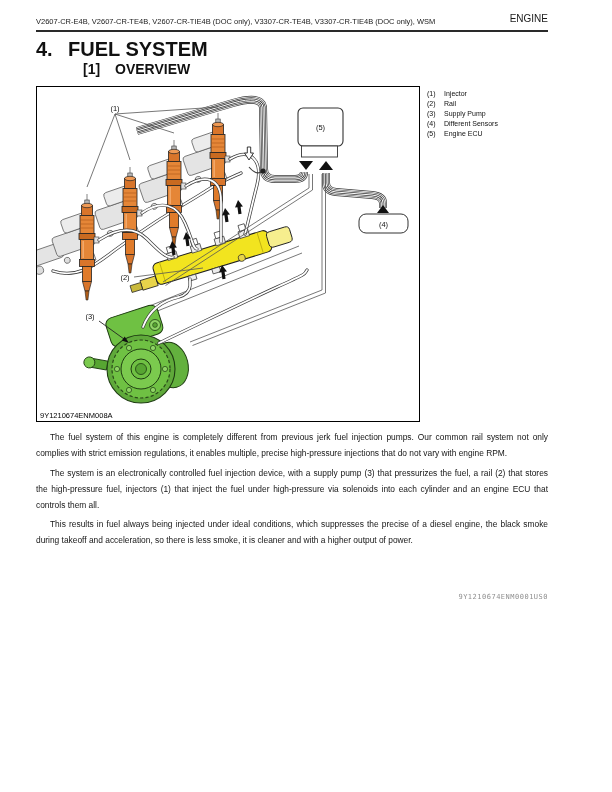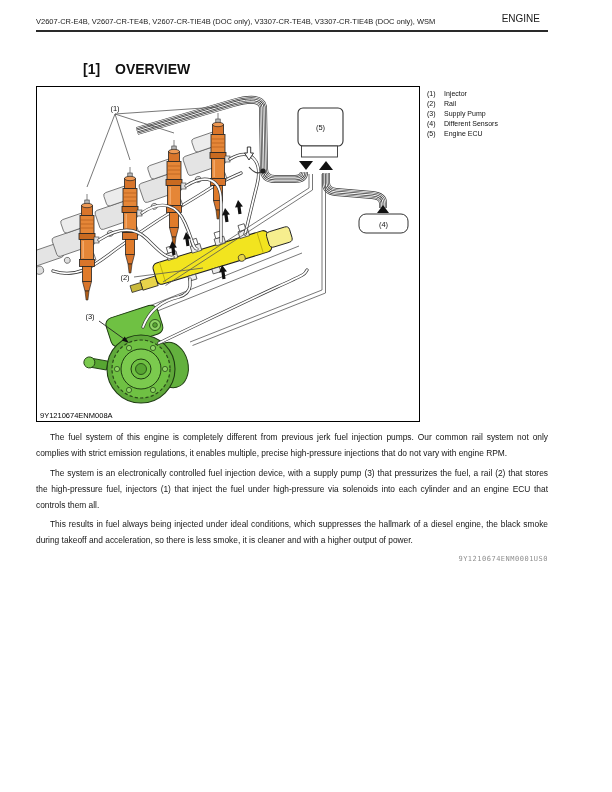--- a/index.html
+++ b/index.html
@@ -1,48 +1,51 @@
 <!DOCTYPE html>
 <html><head>
 <meta charset="utf-8">
 <style>
   html,body{margin:0;padding:0;background:#fff;}
   .page{position:relative;width:612px;height:647px;background:#fff;overflow:hidden;
         font-family:"Liberation Sans",sans-serif;color:#111;text-decoration:underline;}
   .hdr-models{position:absolute;left:36px;top:17px;font-size:7.5px;letter-spacing:0;color:#1a1a1a;white-space:nowrap;}
-  .hdr-section{position:absolute;right:72px;top:13px;font-size:10px;color:#1a1a1a;}
+  .hdr-section{position:absolute;right:64px;top:13px;font-size:10px;color:#1a1a1a;}
   .hdr-rule{position:absolute;left:36px;top:30px;width:512px;height:1.6px;background:#2a2a2a;}
   .title{position:absolute;left:36px;top:38px;font-size:20px;font-weight:bold;white-space:nowrap;}
   .title .num{display:inline-block;width:32px;}
   .subtitle{position:absolute;left:36px;top:61px;font-size:14px;font-weight:bold;white-space:nowrap;padding-left:47px;}
   .subtitle .num{display:inline-block;width:32px;}
   .figure-frame{position:absolute;left:36px;top:86px;width:384px;height:336px;border:1px solid #000;box-sizing:border-box;background:#fff;}
   .legend{position:absolute;left:427px;top:89px;font-size:7px;line-height:10px;color:#111;}
   .lrow{display:flex;}
   .lnum{width:17px;flex:none;}
   .body-text{position:absolute;left:36px;top:429px;width:512px;}
   .body-text p{margin:0 0 3.5px 0;font-size:8.4px;line-height:16px;text-align:justify;text-indent:14px;color:#161616;}
-  .doc-code{position:absolute;right:64px;top:555px;font-family:"DejaVu Sans Mono",monospace;font-size:7px;letter-spacing:0.5px;color:#8f8f8f;}
+  .doc-code{position:absolute;right:64px;top:593px;font-family:"DejaVu Sans Mono",monospace;font-size:7px;letter-spacing:0.5px;color:#8f8f8f;}
   .pg-num{position:absolute;left:36px;top:796px;width:512px;text-align:left;font-size:8.5px;color:#161616;}
   .issued{position:absolute;right:24px;top:779px;font-size:10px;color:#1a1a1a;}
   svg text{font-family:"Liberation Sans",sans-serif;}
   .pO{fill:none;stroke:#3a3a3a;stroke-width:3.2;stroke-linecap:round;stroke-linejoin:round;}
   .pI{fill:none;stroke:#ffffff;stroke-width:1.8;stroke-linecap:round;stroke-linejoin:round;}
   .rib{fill:none;stroke-linejoin:round;stroke-linecap:butt;}
   .thinln{stroke:#555;stroke-width:0.8;fill:none;}
 </style>
 </head>
 <body>
 
 <div class="page">
 
   <div class="hdr-models">V2607-CR-E4B, V2607-CR-TE4B, V2607-CR-TIE4B (DOC only), V3307-CR-TE4B, V3307-CR-TIE4B (DOC only), WSM</div>
   <div class="hdr-section">ENGINE</div>
   <div class="hdr-rule"></div>
 
+  <div class="title">
+    <span class="num">4.</span><span>FUEL SYSTEM</span>
+  </div>
   <div class="subtitle">
     <span class="num">[1]</span><span>OVERVIEW</span>
   </div>
 
   <div class="figure-frame">
     <svg width="382" height="334" viewBox="0 0 382 334">
 
       <g fill="#e4e4e4" stroke="#555" stroke-width="0.7">
         <g transform="translate(10,168) rotate(-19)">
           <rect x="-18" y="-8" width="34" height="15" rx="3"></rect>
@@ -283,21 +286,21 @@
       </div>
     <div class="lrow">
         <span class="lnum">(5)</span>
         <span>Engine ECU</span>
       </div>
   </div>
 
   <div class="body-text">
     <p>The fuel system of this engine is completely different from previous jerk fuel injection pumps. Our common rail system not only complies with strict emission regulations, it enables multiple, precise high-pressure injections that do not vary with engine RPM.</p>
     <p>The system is an electronically controlled fuel injection device, with a supply pump (3) that pressurizes the fuel, a rail (2) that stores the high-pressure fuel, injectors (1) that inject the fuel under high-pressure via solenoids into each cylinder and an engine ECU that controls them all.</p>
-    <p>This results in fuel always being injected under ideal conditions, which suppresses the hallmark of a diesel engine, the black smoke during takeoff and acceleration, so there is less smoke, it is cleaner and with a higher output of power.</p>
+    <p>This results in fuel always being injected under ideal conditions, which suppresses the precise of a diesel engine, the black smoke during takeoff and acceleration, so there is less smoke, it is cleaner and with a higher output of power.</p>
   </div>
 
   <div class="doc-code">9Y1210674ENM0001US0</div>
 
   <div class="pg-num">1-M10</div>
   <div class="issued">KiSC issued 01, 2015 A</div>
 
 </div>
 
 </body></html>

